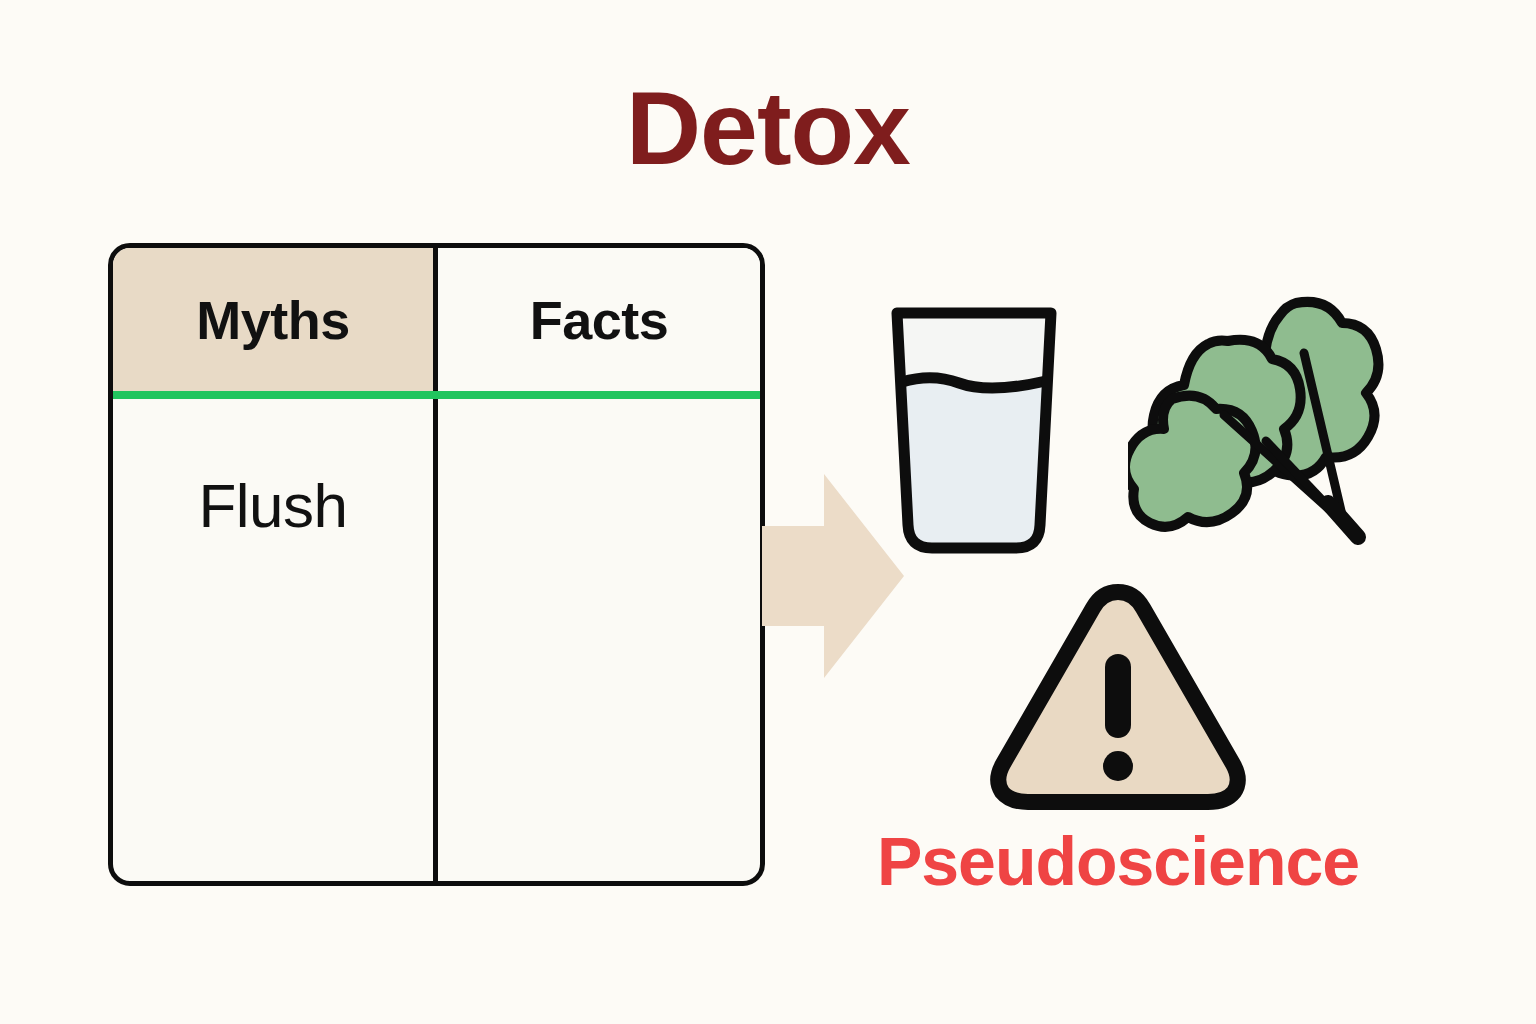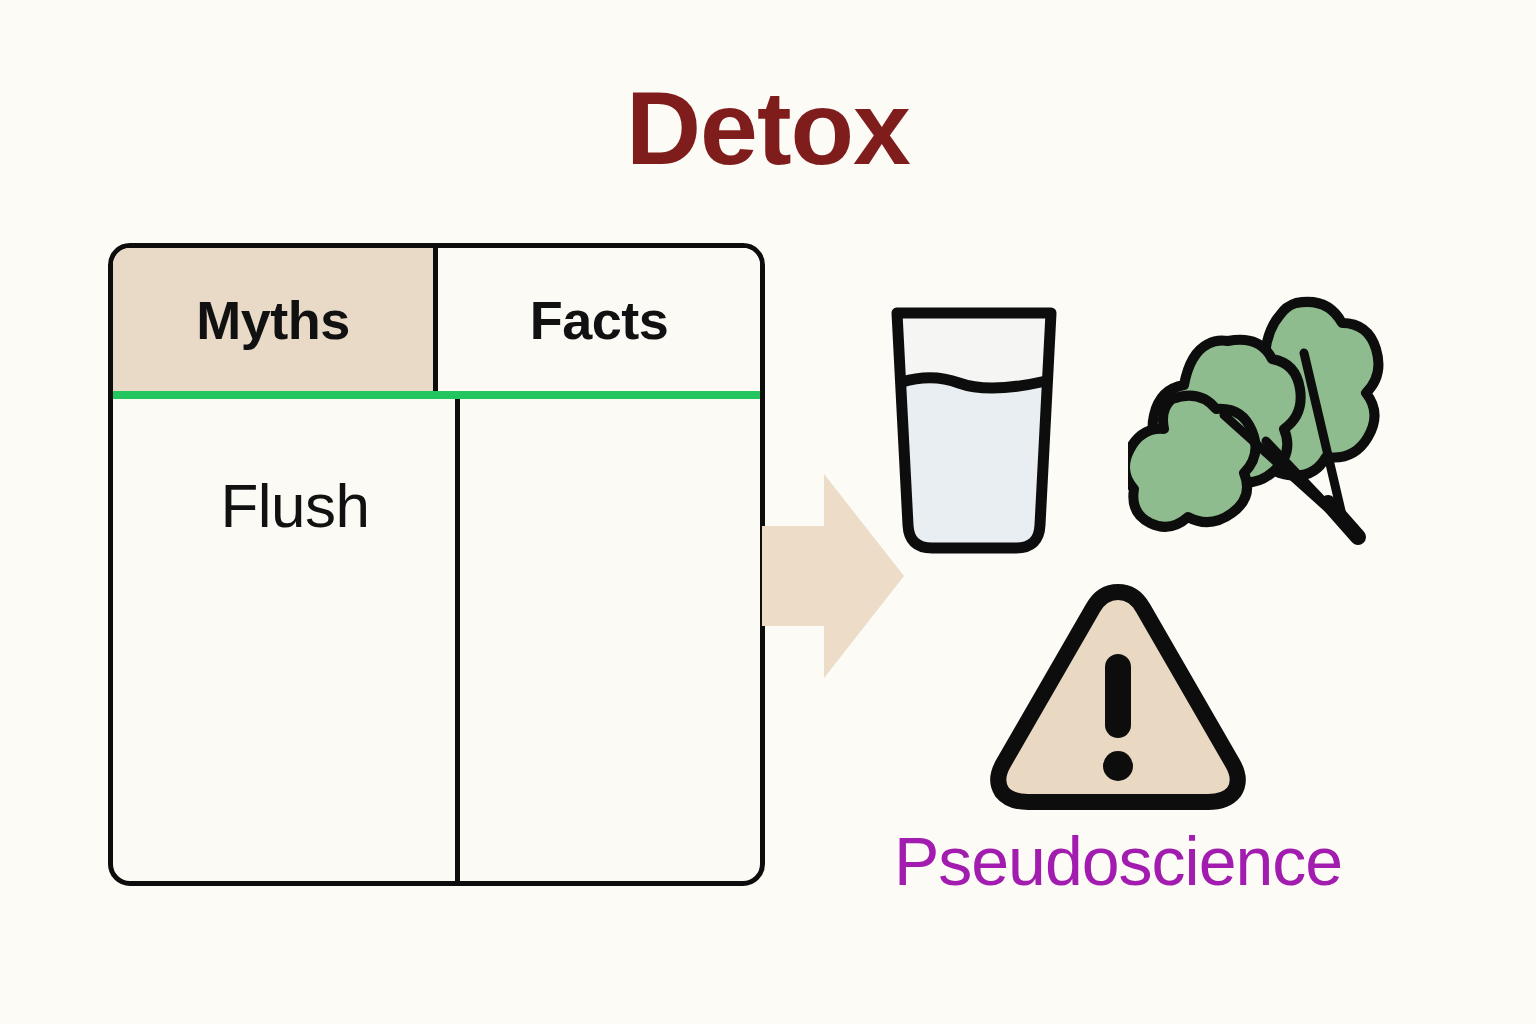--- a/index.html
+++ b/index.html
@@ -94,21 +94,20 @@
   #header-cell-facts {
     background: #fbfaf5;
   }
   .body-cell {
     font-size: 62px;
     font-weight: 400;
     line-height: 1.43;
     letter-spacing: -0.5px;
     align-items: flex-start;
     padding-top: 63px;
-    margin-left: 22px;
   }
   .body-cell span {
     display: block;
     width: 100%;
   }
 
   
   #flow-arrow {
     position: absolute;
     left: 762px;
@@ -145,24 +144,24 @@
   }
 
   
   #pseudoscience-caption {
     position: absolute;
     left: 836px;
     top: 827px;
     width: 564px;
     text-align: center;
     font-size: 68px;
-    font-weight: 400;
+    font-weight: 700;
     letter-spacing: -1px;
     line-height: 1.0;
-    color: #a21caf;
+    color: #ef4444;
     white-space: nowrap;
   }
 </style>
 </head>
 <body>
 
 <div id="stage">
 
   <div id="page-title">Detox</div>
 

